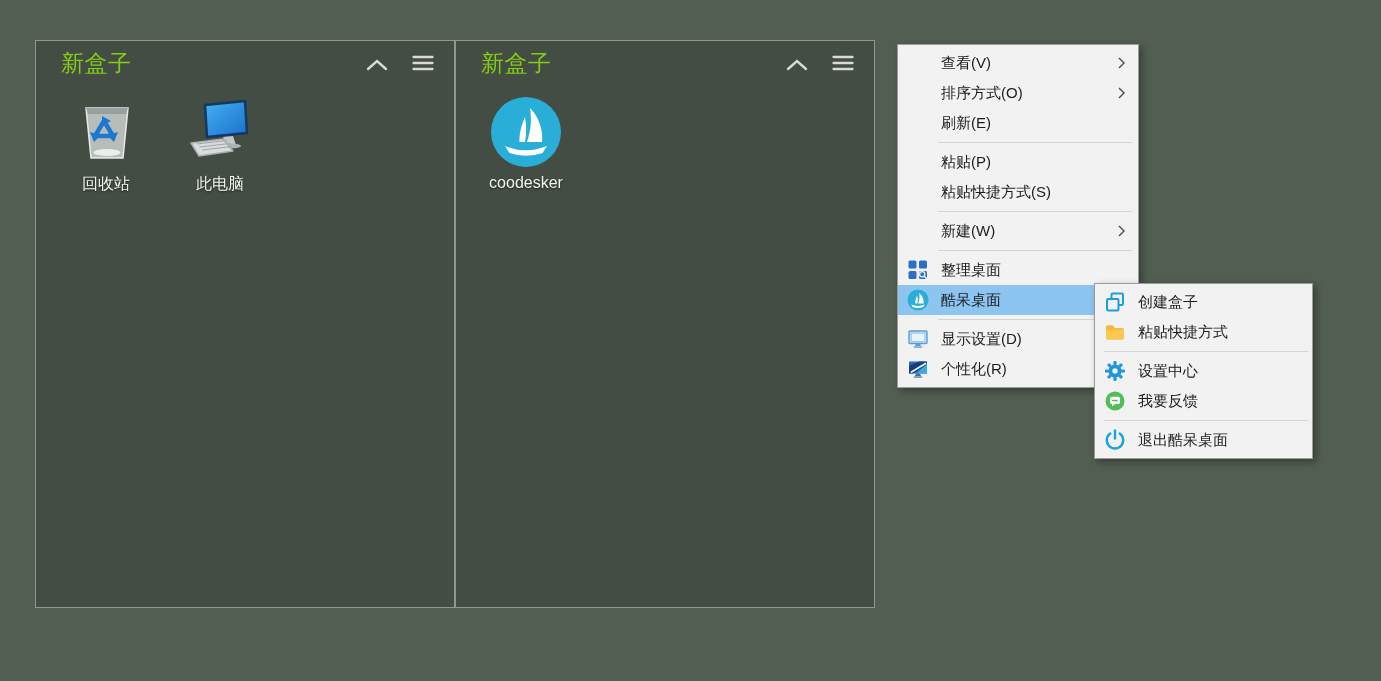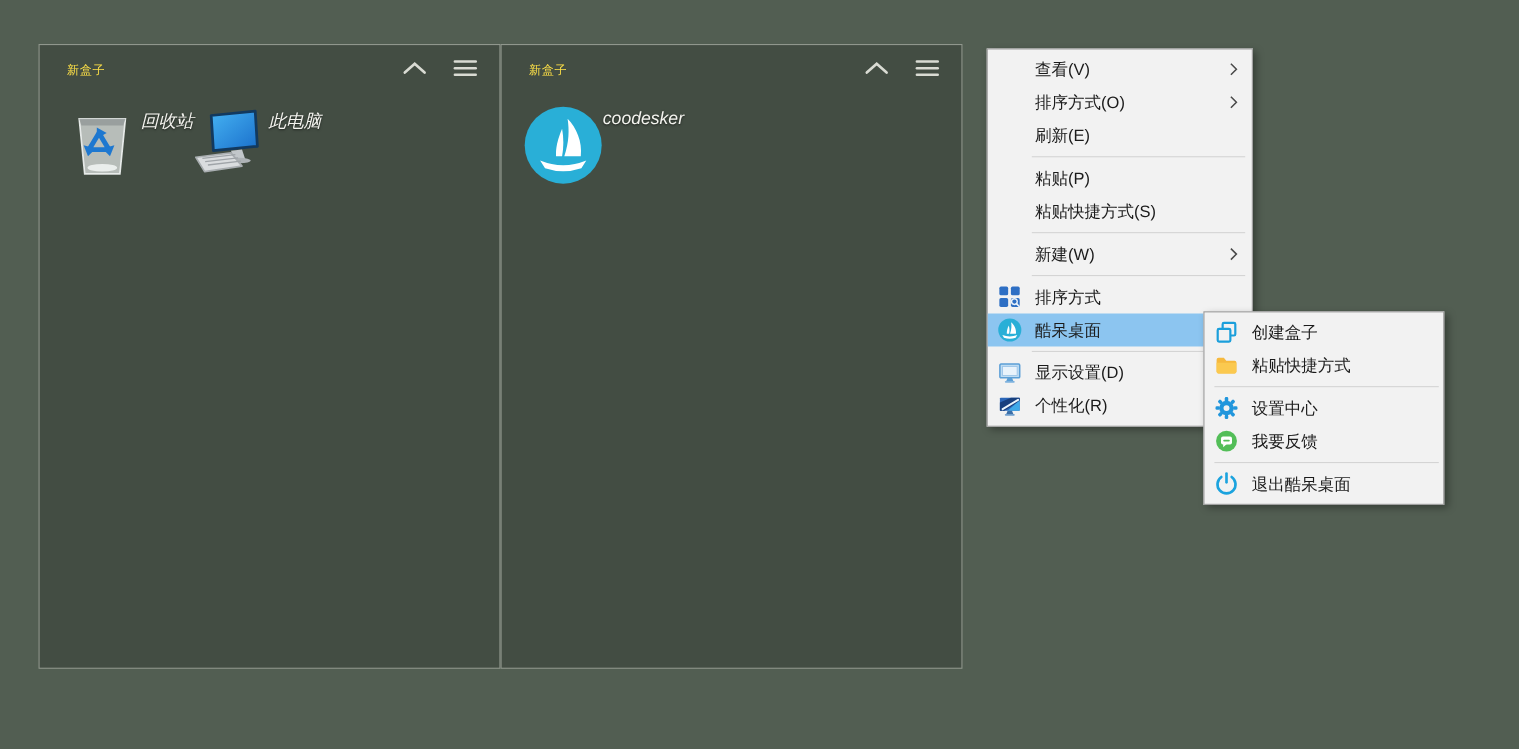--- a/index.html
+++ b/index.html
@@ -11,30 +11,30 @@
   }
 
   
   .box {
     position:absolute; top:40px; width:420px; height:568px;
     background:#434D43;
     border:1px solid rgba(208,214,202,0.55);
   }
   .box-header {
     height:44px; display:flex; align-items:center;
-    padding:0 20px 0 25px; color:#fde047; font-size:11px;
+    padding:0 20px 0 25px; color:#84cc16; font-size:23px;
   }
   .box-title { letter-spacing:0.5px; }
   .box-controls { margin-left:auto; display:flex; align-items:center; gap:24px; }
   .box-ctl { display:flex; align-items:center; justify-content:center; cursor:pointer; }
 
   .box-content { display:flex; padding:10px 0 0 20px; }
   .dicon {
-    width:100px; display:flex; flex-direction:row; 
-    margin-right:14px; cursor:pointer;font-style:italic;
+    width:100px; display:flex; flex-direction:column; align-items:center;
+    margin-right:14px; cursor:pointer;
   }
   .dicon .art { width:74px; height:74px; display:flex; align-items:center; justify-content:center; }
   .dicon .lbl {
     margin-top:5px; font-size:16px; color:#F4F4EF;
     text-shadow:0 1px 2px rgba(0,0,0,0.6); white-space:nowrap;
   }
 
   
   .menu {
     position:absolute; background:#F2F2F2; border:1px solid #9B9B9B;
@@ -216,21 +216,21 @@
     <span class="mi-icon">
       <svg width="22" height="22" viewBox="0 0 22 22">
         <rect x="1.5" y="1.5" width="8" height="8" rx="1.5" fill="#2E6FC4"></rect>
         <rect x="12" y="1.5" width="8" height="8" rx="1.5" fill="#2E6FC4"></rect>
         <rect x="1.5" y="12" width="8" height="8" rx="1.5" fill="#2E6FC4"></rect>
         <rect x="12" y="12" width="8" height="8" rx="1.5" fill="#2E6FC4"></rect>
         <circle cx="15.2" cy="15.2" r="2.6" fill="#2E6FC4" stroke="#EAF2FA" stroke-width="1.3"></circle>
         <line x1="17.2" y1="17.2" x2="19.4" y2="19.4" stroke="#EAF2FA" stroke-width="1.5" stroke-linecap="round"></line>
       </svg>
     </span>
-    <span>排序方式</span>
+    <span>整理桌面</span>
   </div>
 
   <div class="menu-item hl">
     <span class="mi-icon">
       <svg width="22" height="22" viewBox="0 0 22 22">
         <circle cx="11" cy="11" r="10.5" fill="#29AFD7"></circle>
         <path d="M12.2,4 C12.7,7 12.7,10.5 11.2,14.5 L16.6,14.5 C17.1,10.3 15,6.3 12.2,4 Z" fill="#FFFFFF"></path>
         <path d="M10,6.8 C8.7,9.5 8.1,12.2 8.3,14.5 L10.4,14.5 C10.9,12 10.9,9.3 10,6.8 Z" fill="#FFFFFF"></path>
         <path d="M4.2,15.6 Q11,18.3 17.8,15.6 L16.3,18 Q11,19.8 5.7,18 Z" fill="#FFFFFF"></path>
       </svg>

